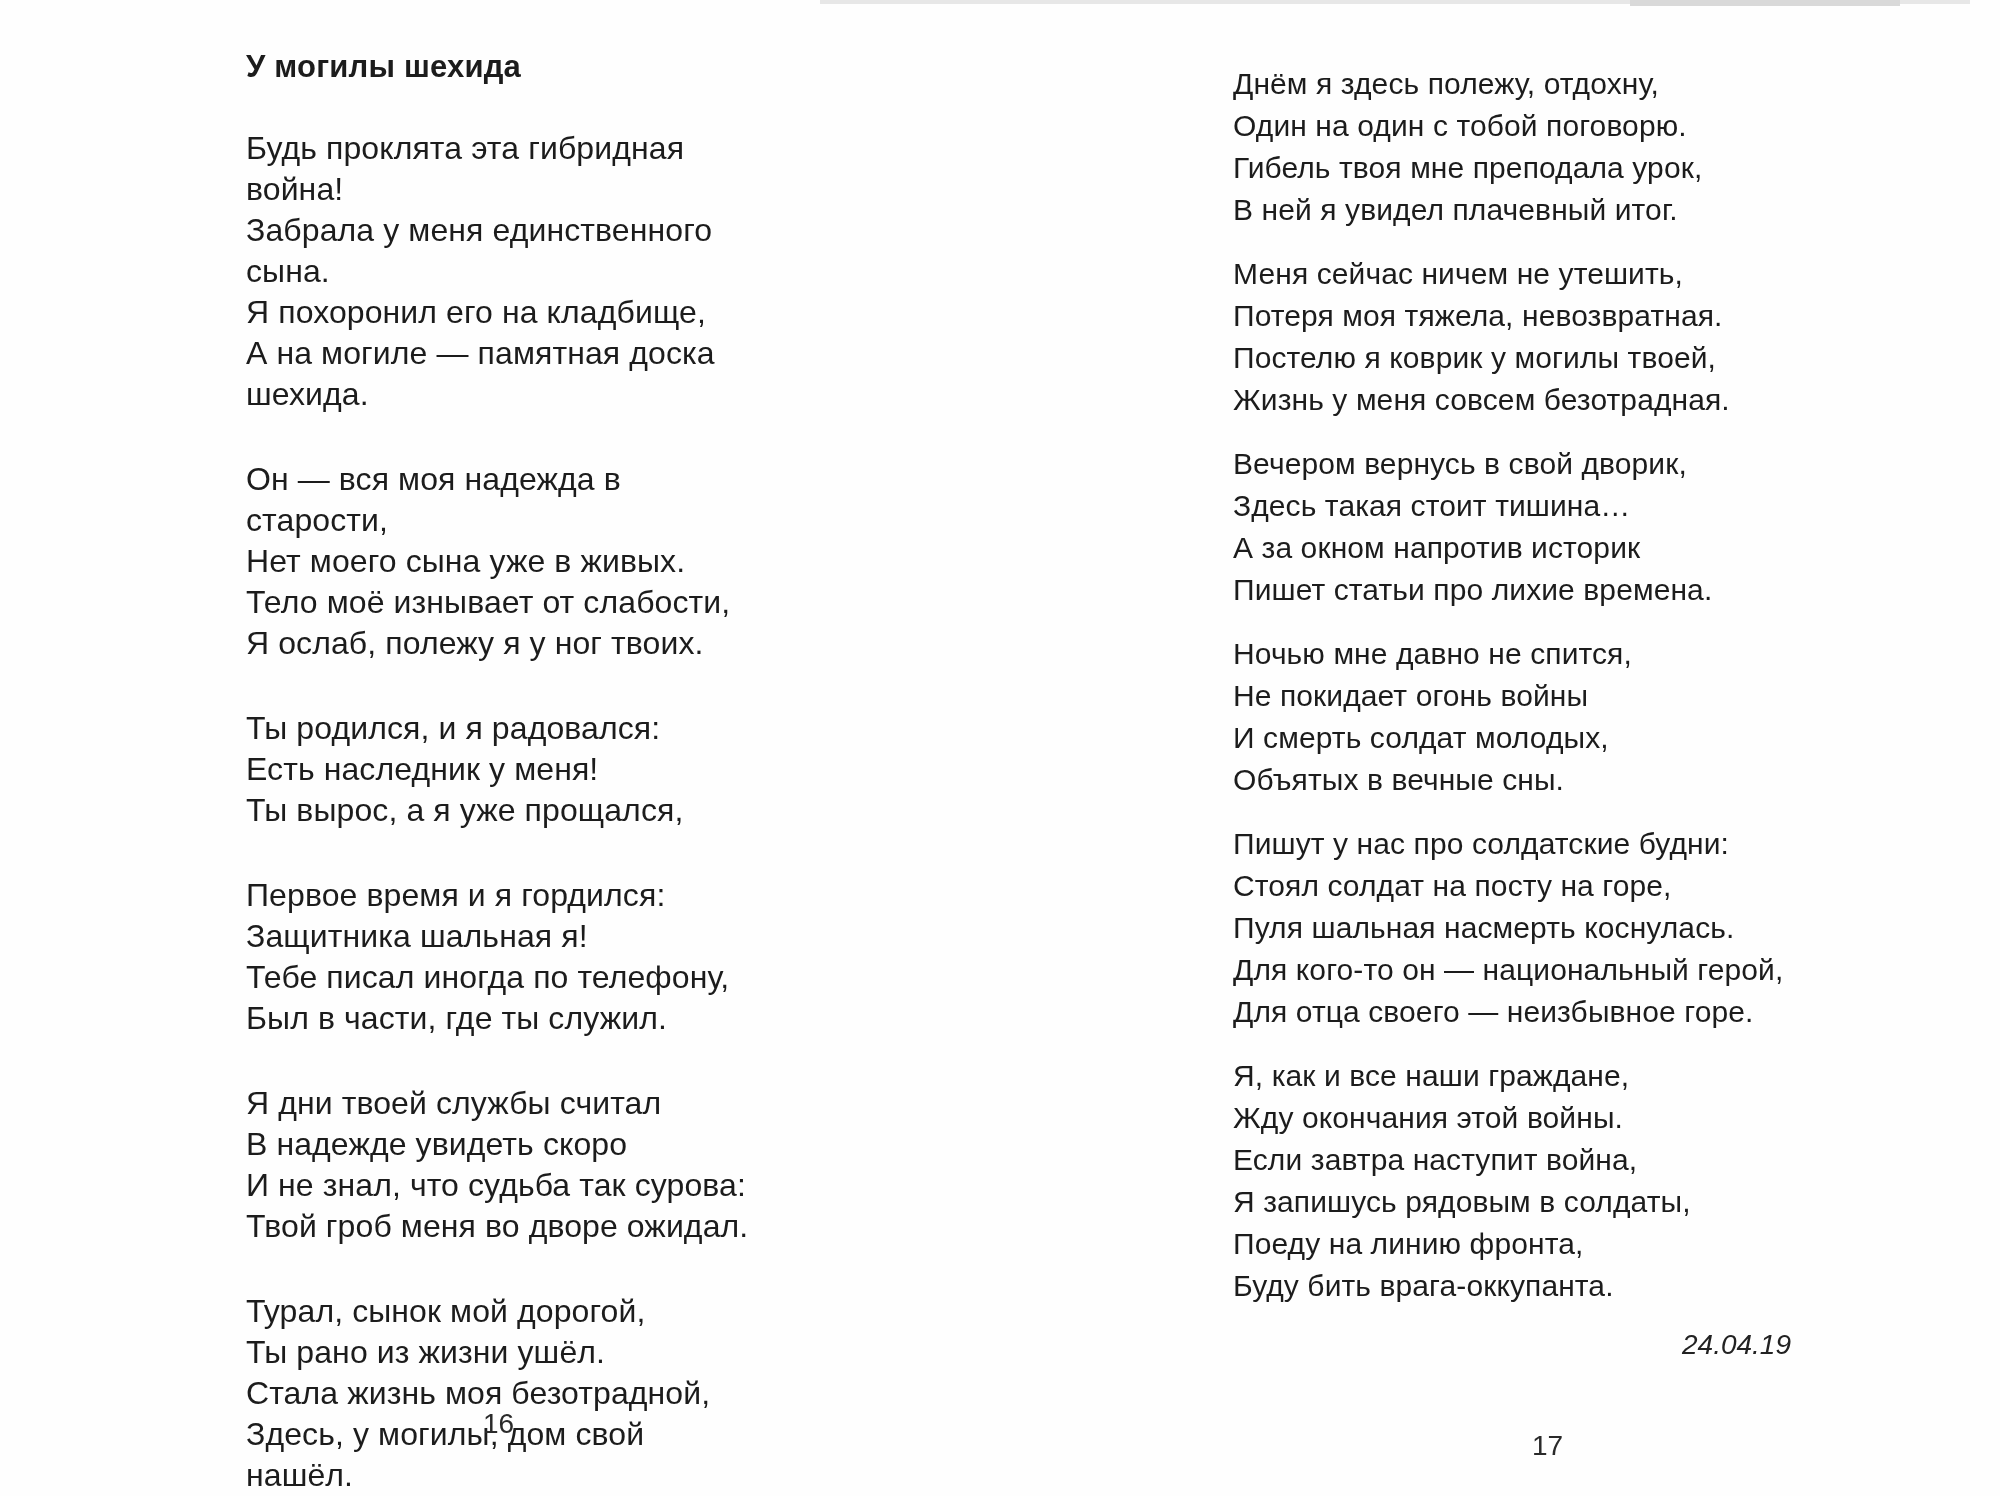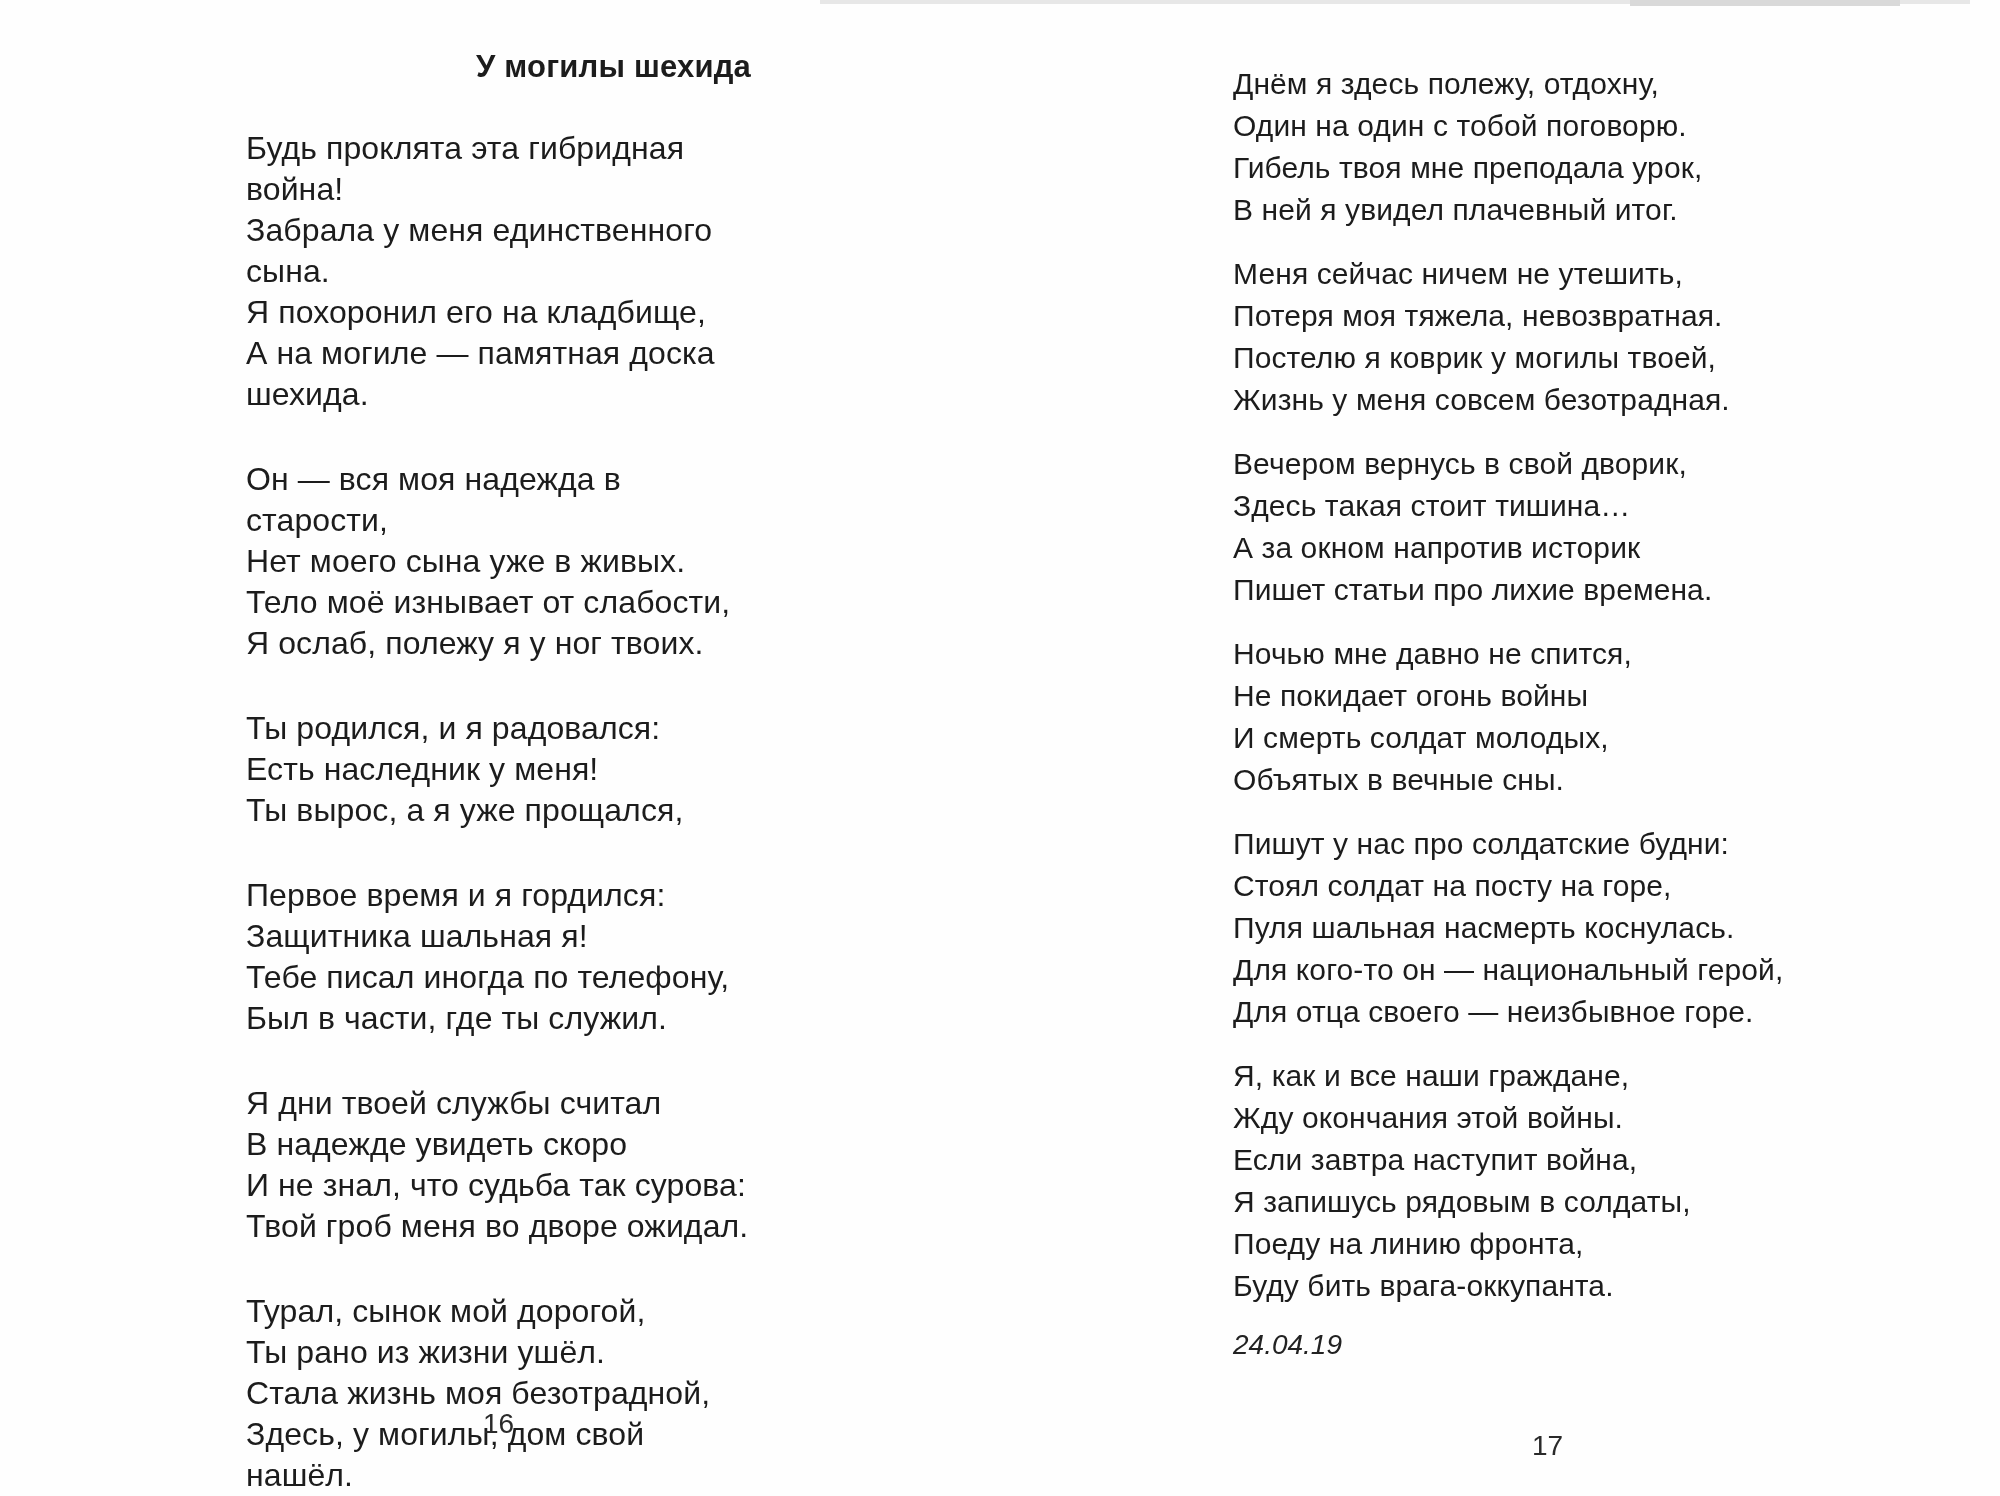--- a/index.html
+++ b/index.html
@@ -38,39 +38,39 @@
   }
   .page-right {
     left: 1233px;
     top: 63px;
     width: 560px;
   }
   .poem-title {
     font-size: 31px;
     font-weight: bold;
     line-height: 42px;
-    text-align: right;
+    text-align: left;
     margin: 0 0 40px 0;
     letter-spacing: 0.2px;
   }
   .page-left .stanza {
     font-size: 32px;
     line-height: 41px;
     margin: 0 0 44px 0;
   }
   .page-right .stanza {
     font-size: 30px;
     line-height: 42px;
     margin: 0 0 22px 0;
   }
   .stanza { letter-spacing: 0.1px; }
   .poem-date {
     font-size: 28px;
     font-style: italic;
-    text-align: left;
+    text-align: right;
     margin-top: 16px;
     padding-right: 2px;
     color: #222;
   }
   .pagenum {
     position: absolute;
     font-size: 28px;
     color: #2a2a2a;
   }
   .pagenum-left { left: 483px; top: 1408px; }

